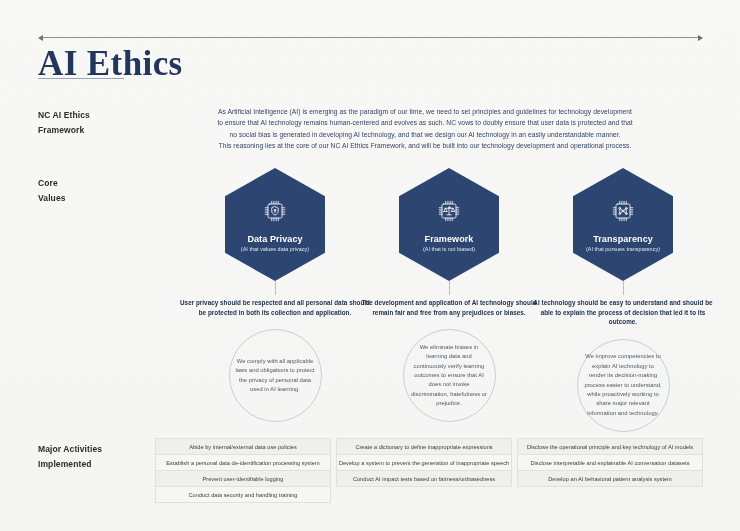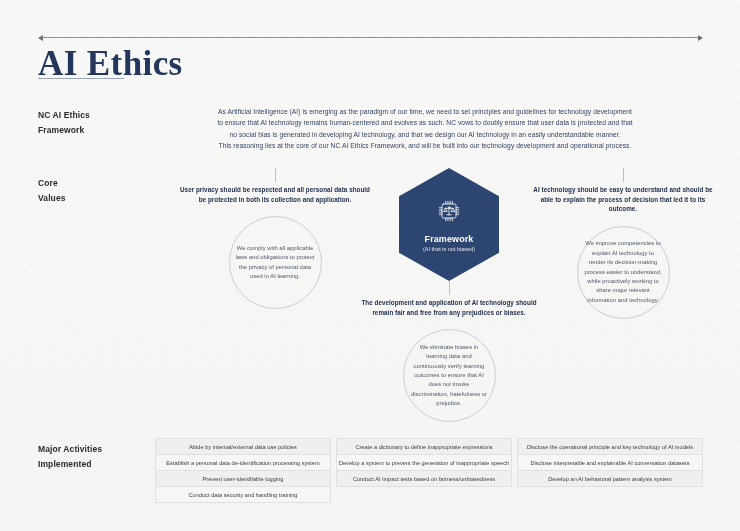--- a/index.html
+++ b/index.html
@@ -231,20 +231,35 @@
 Implemented</div>
 
   <div class="intro">
     <p>As Artificial Intelligence (AI) is emerging as the paradigm of our time, we need to set principles and guidelines for technology development</p>
     <p>to ensure that AI technology remains human-centered and evolves as such. NC vows to doubly ensure that user data is protected and that</p>
     <p>no social bias is generated in developing AI technology, and that we design our AI technology in an easily understandable manner.</p>
     <p>This reasoning lies at the core of our NC AI Ethics Framework, and will be built into our technology development and operational process.</p>
   </div>
 
   <div class="col" id="col-0">
+    <div class="hex-wrap">
+      <div class="hex">
+        <span class="hex-icon">
+          <svg width="26" height="26" viewBox="0 0 48 48" fill="none" stroke="#ffffff" stroke-width="1.5" stroke-linecap="round">
+            <rect x="11" y="11" width="26" height="26" rx="3"></rect>
+            <path d="M18 6v5M22 6v5M26 6v5M30 6v5M18 37v5M22 37v5M26 37v5M30 37v5M6 18h5M6 22h5M6 26h5M6 30h5M37 18h5M37 22h5M37 26h5M37 30h5"></path>
+            <path d="M24 16l6 2.6v5.1c0 3.6-2.4 6.7-6 7.7-3.6-1-6-4.1-6-7.7v-5.1z"></path>
+            <circle cx="24" cy="22.5" r="1.6"></circle>
+            <path d="M24 24.1v2.6"></path>
+          </svg>
+        </span>
+        <div class="hex-name">Data Privacy</div>
+        <div class="hex-sub">(AI that values data privacy)</div>
+      </div>
+    </div>
     <div class="connector"></div>
     <div class="statement">User privacy should be respected and all personal data should be protected in both its collection and application.</div>
     <div class="circle">
       <span>We comply with all applicable laws and obligations to protect the privacy of personal data used in AI learning.</span>
     </div>
   </div>
 
   <div class="col" id="col-1">
     <div class="hex-wrap">
       <div class="hex">
@@ -262,20 +277,38 @@
       </div>
     </div>
     <div class="connector"></div>
     <div class="statement">The development and application of AI technology should remain fair and free from any prejudices or biases.</div>
     <div class="circle">
       <span>We eliminate biases in learning data and continuously verify learning outcomes to ensure that AI does not invoke discrimination, hatefulness or prejudice.</span>
     </div>
   </div>
 
   <div class="col" id="col-2">
+    <div class="hex-wrap">
+      <div class="hex">
+        <span class="hex-icon">
+          <svg width="26" height="26" viewBox="0 0 48 48" fill="none" stroke="#ffffff" stroke-width="1.5" stroke-linecap="round">
+            <rect x="11" y="11" width="26" height="26" rx="3"></rect>
+            <path d="M18 6v5M22 6v5M26 6v5M30 6v5M18 37v5M22 37v5M26 37v5M30 37v5M6 18h5M6 22h5M6 26h5M6 30h5M37 18h5M37 22h5M37 26h5M37 30h5"></path>
+            <circle cx="18" cy="19" r="1.6"></circle>
+              <circle cx="30" cy="19" r="1.6"></circle>
+            <circle cx="24" cy="24" r="1.8"></circle>
+            <circle cx="18" cy="29" r="1.6"></circle>
+              <circle cx="30" cy="29" r="1.6"></circle>
+            <path d="M19.4 20.1l3.2 2.6M28.6 20.1l-3.2 2.6M19.4 27.9l3.2-2.6M28.6 27.9l-3.2-2.6M18 20.6v6.8M30 20.6v6.8"></path>
+          </svg>
+        </span>
+        <div class="hex-name">Transparency</div>
+        <div class="hex-sub">(AI that pursues transparency)</div>
+      </div>
+    </div>
     <div class="connector"></div>
     <div class="statement">AI technology should be easy to understand and should be able to explain the process of decision that led it to its outcome.</div>
     <div class="circle">
       <span>We improve competencies to explain AI technology to render its decision-making process easier to understand, while proactively working to share major relevant information and technology.</span>
     </div>
   </div>
 
   <div class="acts" id="acts-0">
     <div class="act-row">Abide by internal/external data use policies</div>
     <div class="act-row">Establish a personal data de-identification processing system</div>

